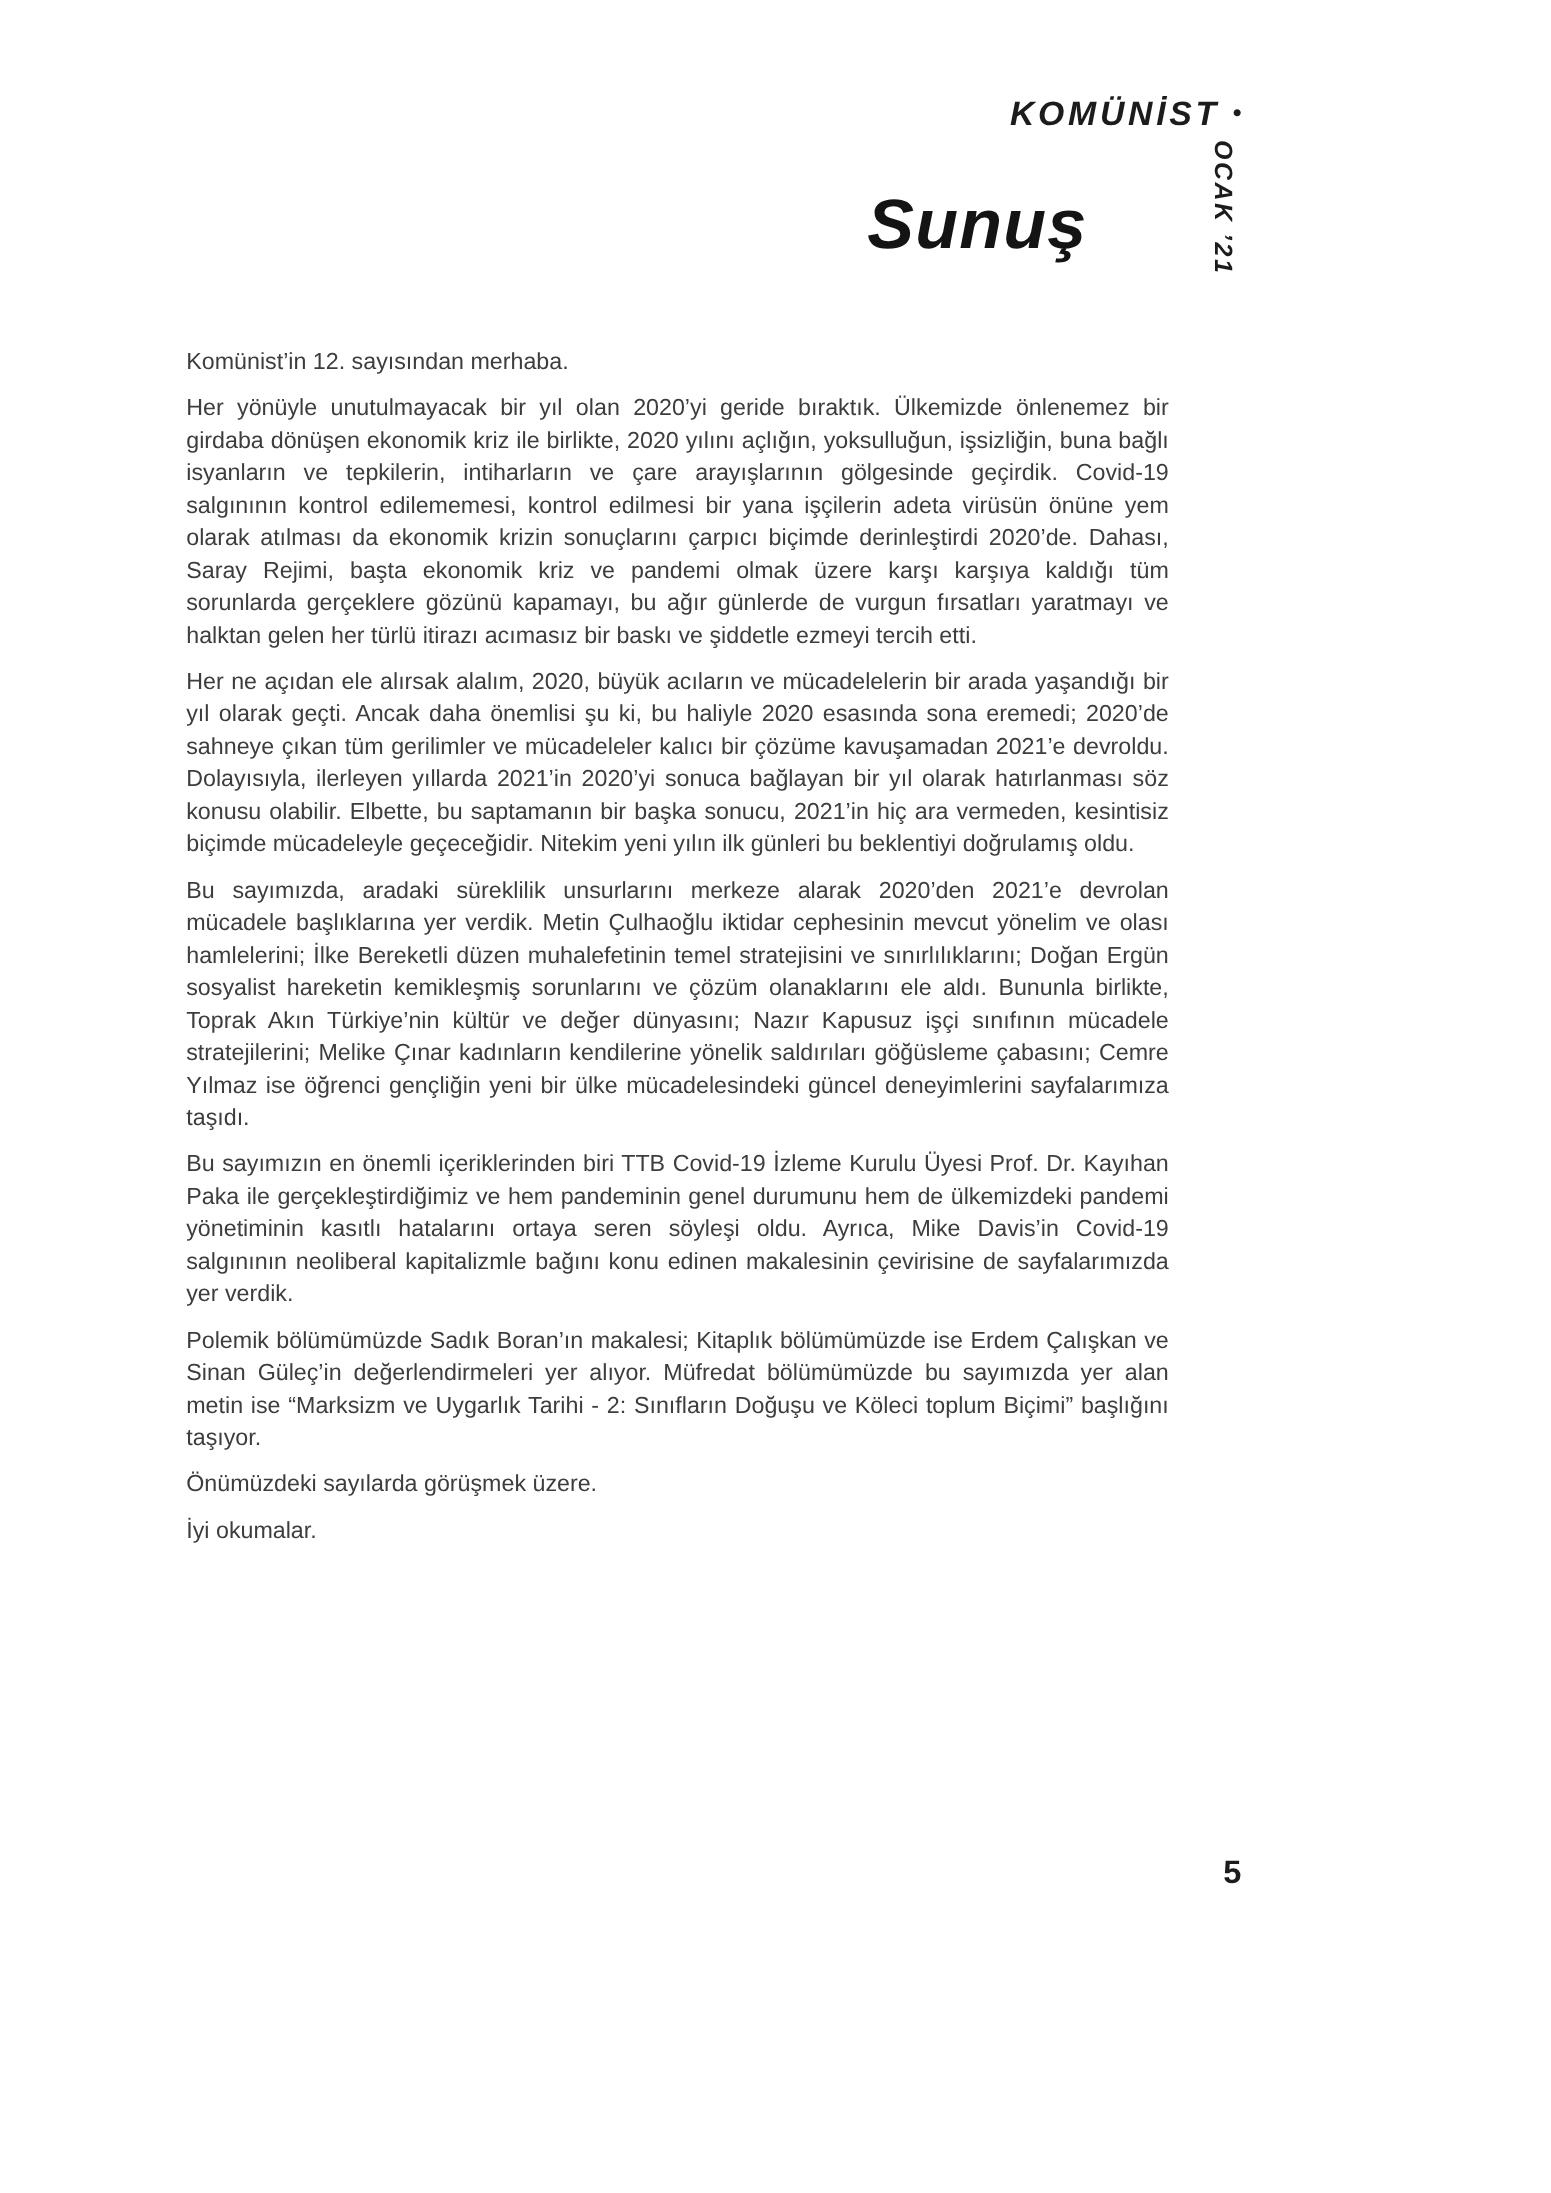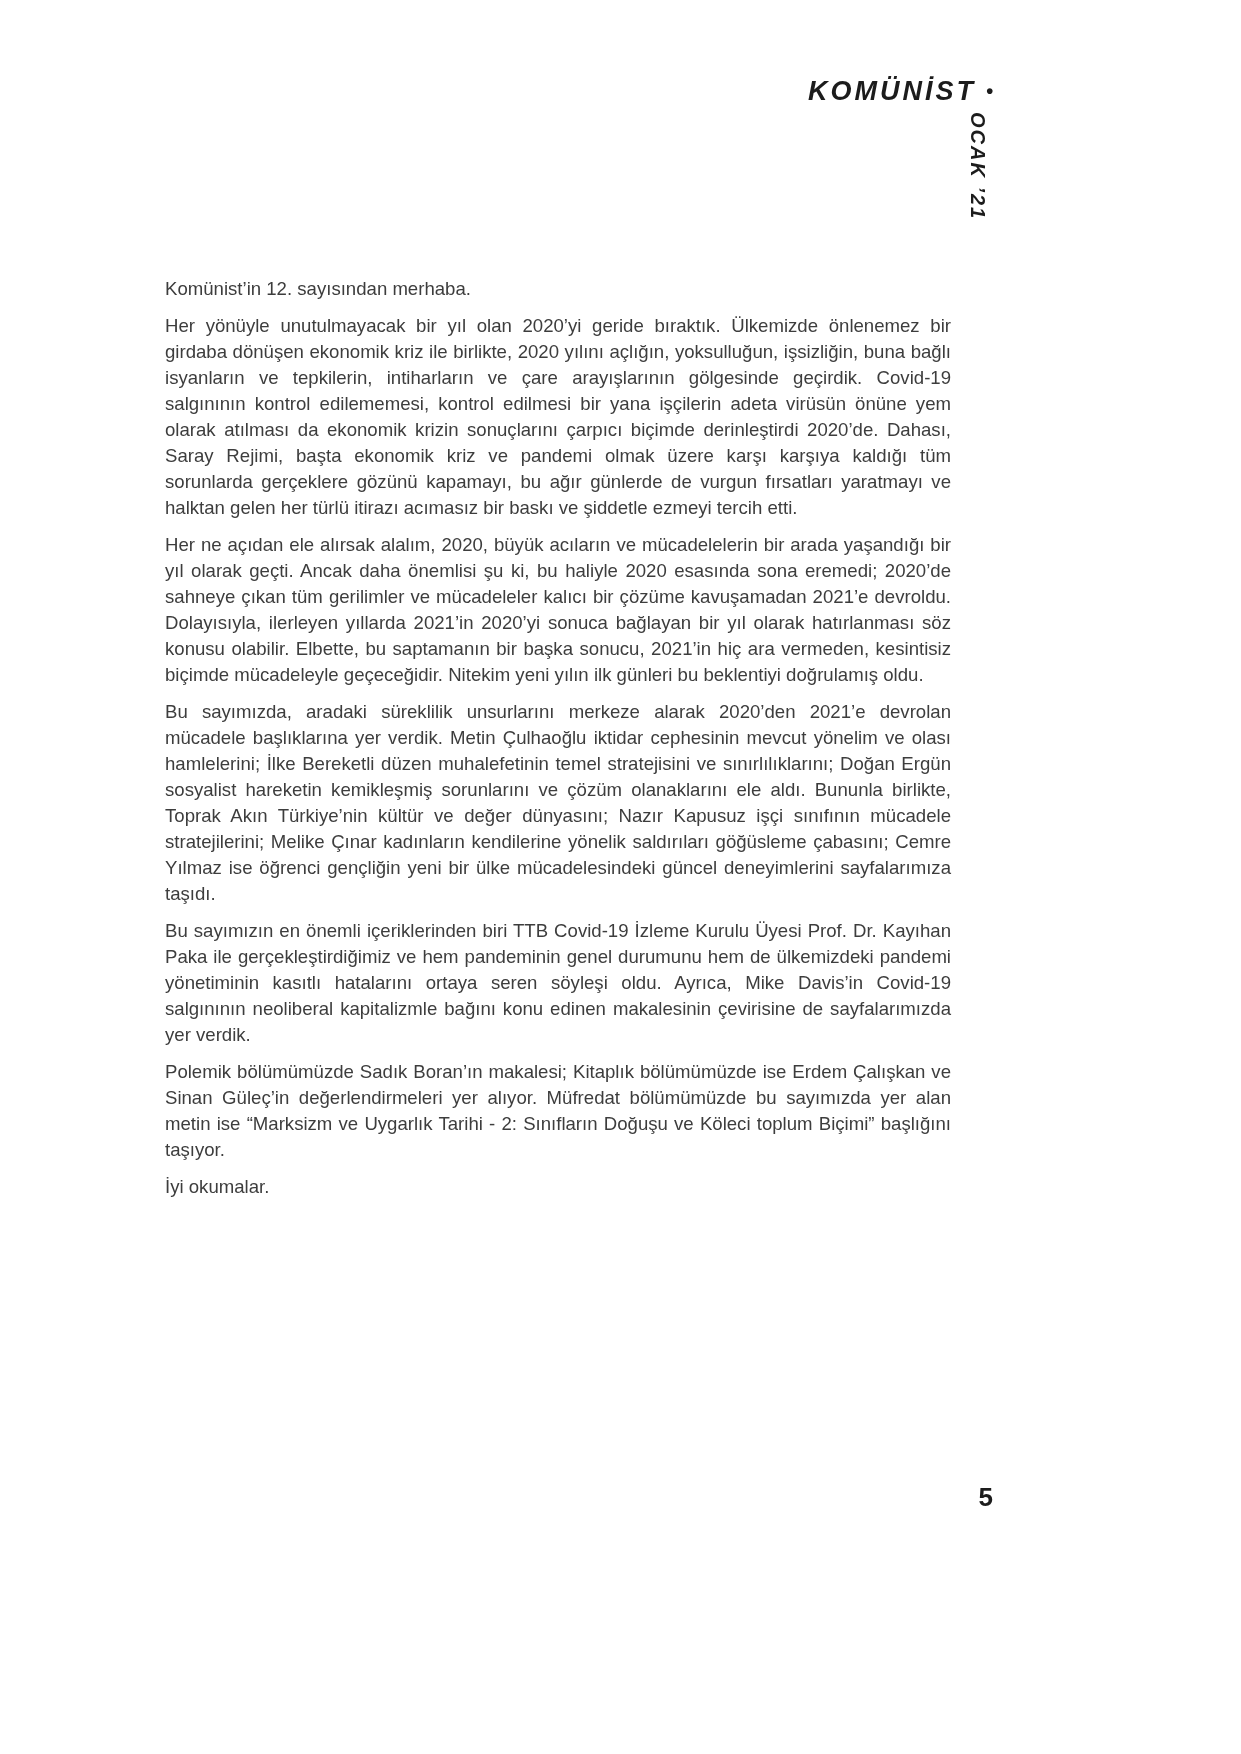--- a/index.html
+++ b/index.html
@@ -50,21 +50,21 @@
     right: 371px;
     font-style: italic;
     font-weight: bold;
     font-size: 56px;
     letter-spacing: 1px;
     color: #141414;
   }
   .body-text {
     position: absolute;
     top: 276px;
-    left: 165px;
+    left: 149px;
     width: 786px;
     font-size: 18.6px;
     line-height: 26px;
     color: #3d3d3d;
     text-align: justify;
   }
   .body-text p { margin-bottom: 11px; }
   .body-text p:last-child { margin-bottom: 14px; }
   .page-number {
     position: absolute;
@@ -80,26 +80,28 @@
 
 <div class="page">
 
   <div class="masthead">
     <span>KOMÜNİST</span>
     <span class="bullet">•</span>
   </div>
 
   <div class="issue-date">OCAK ’21</div>
 
+  <h1 class="page-title">Sunuş</h1>
 
   <div class="body-text">
     <p>Komünist’in 12. sayısından merhaba.</p>
     <p>Her yönüyle unutulmayacak bir yıl olan 2020’yi geride bıraktık. Ülkemizde önlenemez bir girdaba dönüşen ekonomik kriz ile birlikte, 2020 yılını açlığın, yoksulluğun, işsizliğin, buna bağlı isyanların ve tepkilerin, intiharların ve çare arayışlarının gölgesinde geçirdik. Covid-19 salgınının kontrol edilememesi, kontrol edilmesi bir yana işçilerin adeta virüsün önüne yem olarak atılması da ekonomik krizin sonuçlarını çarpıcı biçimde derinleştirdi 2020’de. Dahası, Saray Rejimi, başta ekonomik kriz ve pandemi olmak üzere karşı karşıya kaldığı tüm sorunlarda gerçeklere gözünü kapamayı, bu ağır günlerde de vurgun fırsatları yaratmayı ve halktan gelen her türlü itirazı acımasız bir baskı ve şiddetle ezmeyi tercih etti.</p>
     <p>Her ne açıdan ele alırsak alalım, 2020, büyük acıların ve mücadelelerin bir arada yaşandığı bir yıl olarak geçti. Ancak daha önemlisi şu ki, bu haliyle 2020 esasında sona eremedi; 2020’de sahneye çıkan tüm gerilimler ve mücadeleler kalıcı bir çözüme kavuşamadan 2021’e devroldu. Dolayısıyla, ilerleyen yıllarda 2021’in 2020’yi sonuca bağlayan bir yıl olarak hatırlanması söz konusu olabilir. Elbette, bu saptamanın bir başka sonucu, 2021’in hiç ara vermeden, kesintisiz biçimde mücadeleyle geçeceğidir. Nitekim yeni yılın ilk günleri bu beklentiyi doğrulamış oldu.</p>
     <p>Bu sayımızda, aradaki süreklilik unsurlarını merkeze alarak 2020’den 2021’e devrolan mücadele başlıklarına yer verdik. Metin Çulhaoğlu iktidar cephesinin mevcut yönelim ve olası hamlelerini; İlke Bereketli düzen muhalefetinin temel stratejisini ve sınırlılıklarını; Doğan Ergün sosyalist hareketin kemikleşmiş sorunlarını ve çözüm olanaklarını ele aldı. Bununla birlikte, Toprak Akın Türkiye’nin kültür ve değer dünyasını; Nazır Kapusuz işçi sınıfının mücadele stratejilerini; Melike Çınar kadınların kendilerine yönelik saldırıları göğüsleme çabasını; Cemre Yılmaz ise öğrenci gençliğin yeni bir ülke mücadelesindeki güncel deneyimlerini sayfalarımıza taşıdı.</p>
     <p>Bu sayımızın en önemli içeriklerinden biri TTB Covid-19 İzleme Kurulu Üyesi Prof. Dr. Kayıhan Paka ile gerçekleştirdiğimiz ve hem pandeminin genel durumunu hem de ülkemizdeki pandemi yönetiminin kasıtlı hatalarını ortaya seren söyleşi oldu. Ayrıca, Mike Davis’in Covid-19 salgınının neoliberal kapitalizmle bağını konu edinen makalesinin çevirisine de sayfalarımızda yer verdik.</p>
     <p>Polemik bölümümüzde Sadık Boran’ın makalesi; Kitaplık bölümümüzde ise Erdem Çalışkan ve Sinan Güleç’in değerlendirmeleri yer alıyor. Müfredat bölümümüzde bu sayımızda yer alan metin ise “Marksizm ve Uygarlık Tarihi - 2: Sınıfların Doğuşu ve Köleci toplum Biçimi” başlığını taşıyor.</p>
+    <p>Önümüzdeki sayılarda görüşmek üzere.</p>
     <p>İyi okumalar.</p>
   </div>
 
   <div class="page-number">5</div>
 
 </div>
 
 </body></html>

